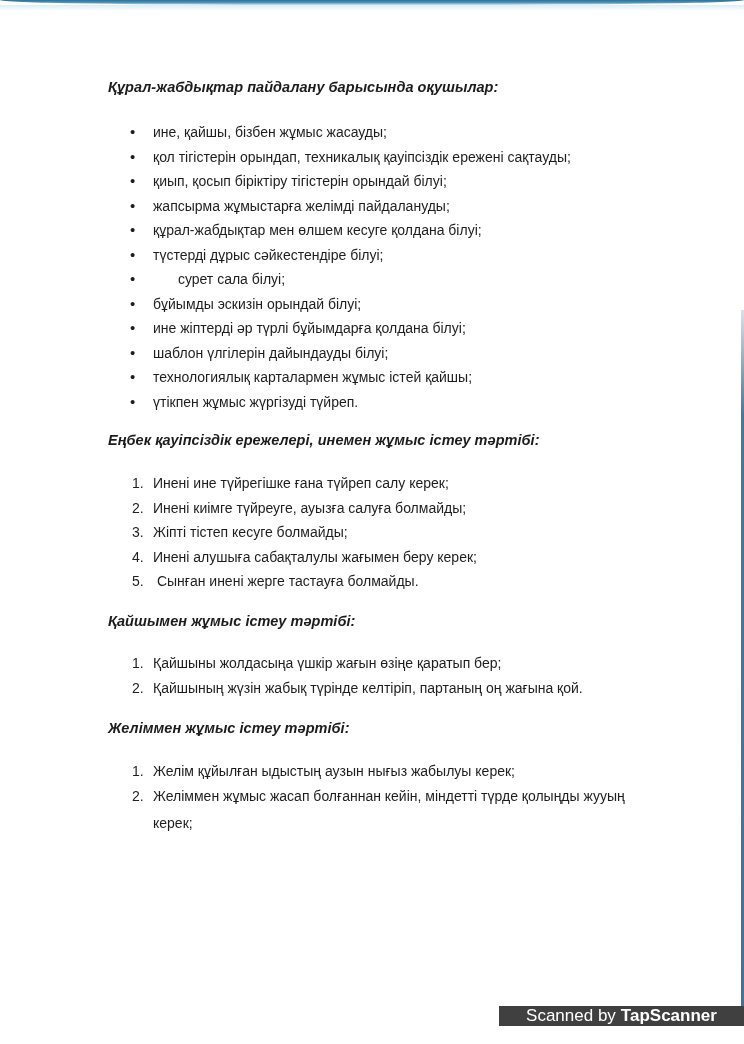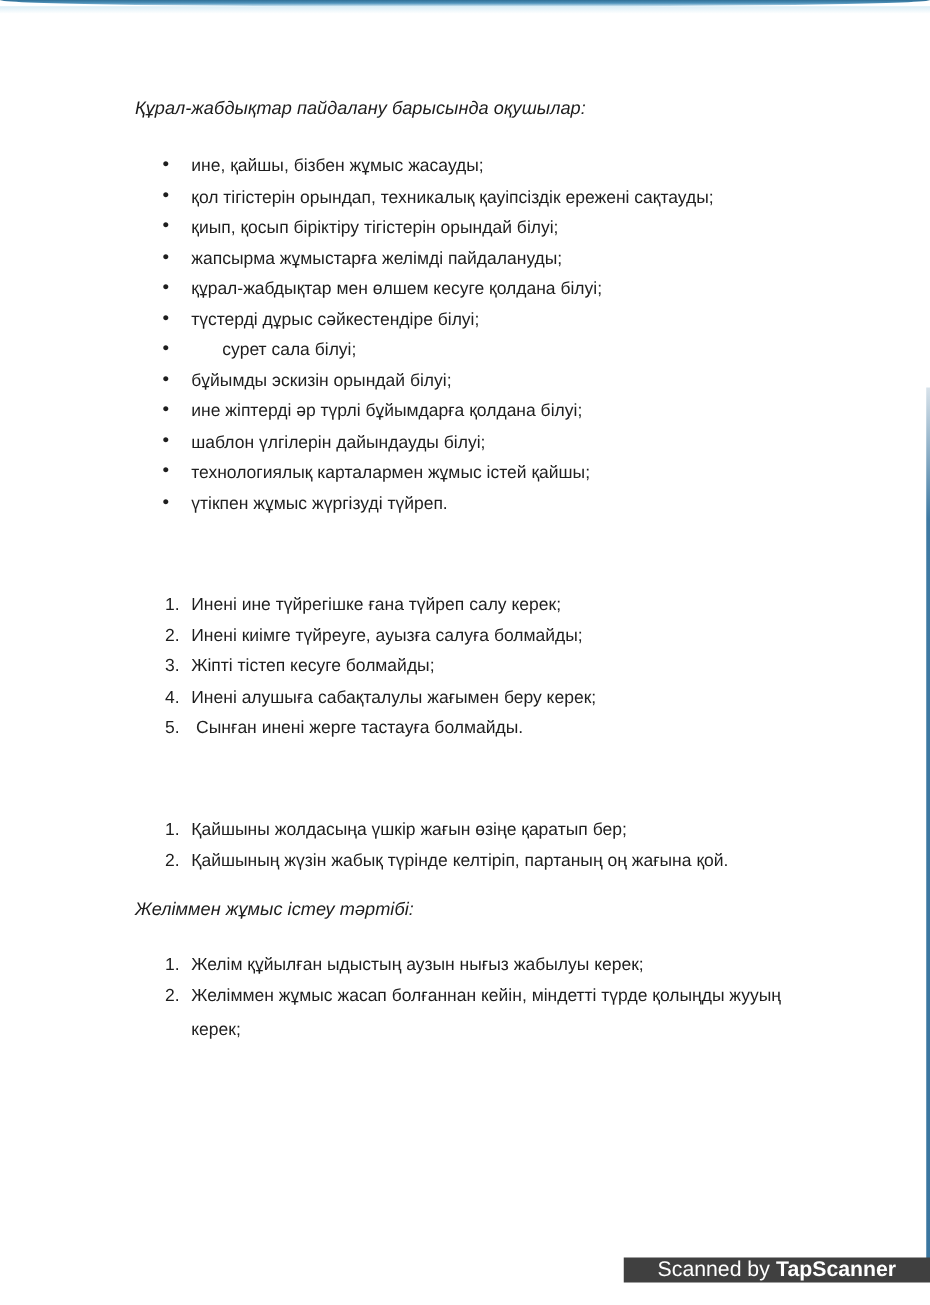--- a/index.html
+++ b/index.html
@@ -36,21 +36,21 @@
     }
     .page {
       position: absolute;
       left: 0; top: 0;
       width: 744px; height: 1044px;
     }
     .section-title {
       position: absolute;
       left: 108px;
       font-size: 14.5px;
-      font-weight: normal;
+      font-weight: bold;
       font-style: italic;
       color: #1c1c1c;
       margin: 0;
       letter-spacing: 0.05px;
       white-space: nowrap;
     }
     .list {
       position: absolute;
       left: 0;
       margin: 0;
@@ -163,20 +163,21 @@
     <li>
         <span class="marker bullet">•</span>
         <span class="item-text">технологиялық карталармен жұмыс істей қайшы;</span>
       </li>
     <li>
         <span class="marker bullet">•</span>
         <span class="item-text">үтікпен жұмыс жүргізуді түйреп.</span>
       </li>
   </ul>
 
+  <h2 class="section-title" style="top:432px;">Еңбек қауіпсіздік ережелері, инемен жұмыс істеу тәртібі:</h2>
   <ol class="list numbered" style="top:474px;">
     <li>
         <span class="marker">1.</span>
         <span class="item-text">Инені ине түйрегішке ғана түйреп салу керек;</span>
       </li>
     <li>
         <span class="marker">2.</span>
         <span class="item-text">Инені киімге түйреуге, ауызға салуға болмайды;</span>
       </li>
     <li>
@@ -186,20 +187,21 @@
     <li>
         <span class="marker">4.</span>
         <span class="item-text">Инені алушыға сабақталулы жағымен беру керек;</span>
       </li>
     <li>
         <span class="marker">5.</span>
         <span class="item-text" style="white-space:pre;"> Сынған инені жерге тастауға болмайды.</span>
       </li>
   </ol>
 
+  <h2 class="section-title" style="top:613px;">Қайшымен жұмыс істеу тәртібі:</h2>
   <ol class="list numbered" style="top:654px;">
     <li>
         <span class="marker">1.</span>
         <span class="item-text">Қайшыны жолдасыңа үшкір жағын өзіңе қаратып бер;</span>
       </li>
     <li>
         <span class="marker">2.</span>
         <span class="item-text">Қайшының жүзін жабық түрінде келтіріп, партаның оң жағына қой.</span>
       </li>
   </ol>

